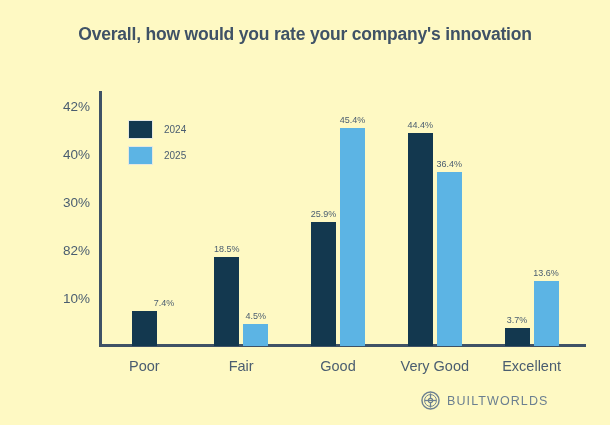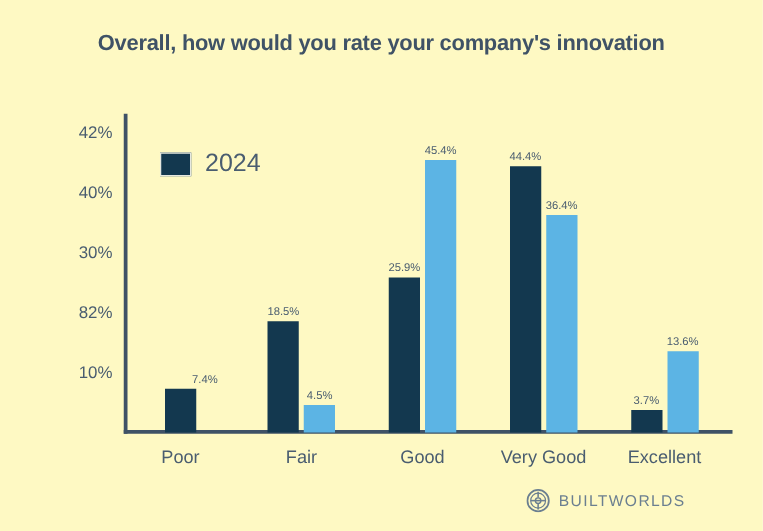--- a/index.html
+++ b/index.html
@@ -87,21 +87,21 @@
     margin-bottom: 7px;
   }
   .legend-swatch {
     width: 25px;
     height: 19px;
     border: 1px solid #e6e8e0;
     box-sizing: border-box;
     margin-right: 11px;
   }
   .legend-label {
-    font-size: 20px;
+    font-size: 10px;
     color: #4a5d70;
   }
 
   
   #bars {
     position: absolute;
     left: 102px;
     top: 92px;
     width: 484px;
     height: 254px;
@@ -182,20 +182,24 @@
       <div class="y-tick" style="top: 106.377px;">42%</div>
     </div>
 
   <div id="y-axis-line"></div>
   <div id="x-axis-line"></div>
 
   <div id="legend">
     <div class="legend-row">
       <span class="legend-swatch" style="background:#13384f"></span>
       <span class="legend-label">2024</span>
+    </div>
+    <div class="legend-row">
+      <span class="legend-swatch" style="background:#5cb4e4"></span>
+      <span class="legend-label">2025</span>
     </div>
   </div>
 
   <div id="bars">
       <div class="bar-wrap" style="left: 29.9px; height: 35.4642px; padding-left: 39px;">
         <div class="bar s2024" style="height: 35.4642px;"></div>
         <div class="bar-label" style="bottom: 38.4642px;">7.4%</div>
       </div>
       <div class="bar-wrap" style="left: 112.2px; height: 88.6604px;">
         <div class="bar s2024" style="height: 88.6604px;"></div>

